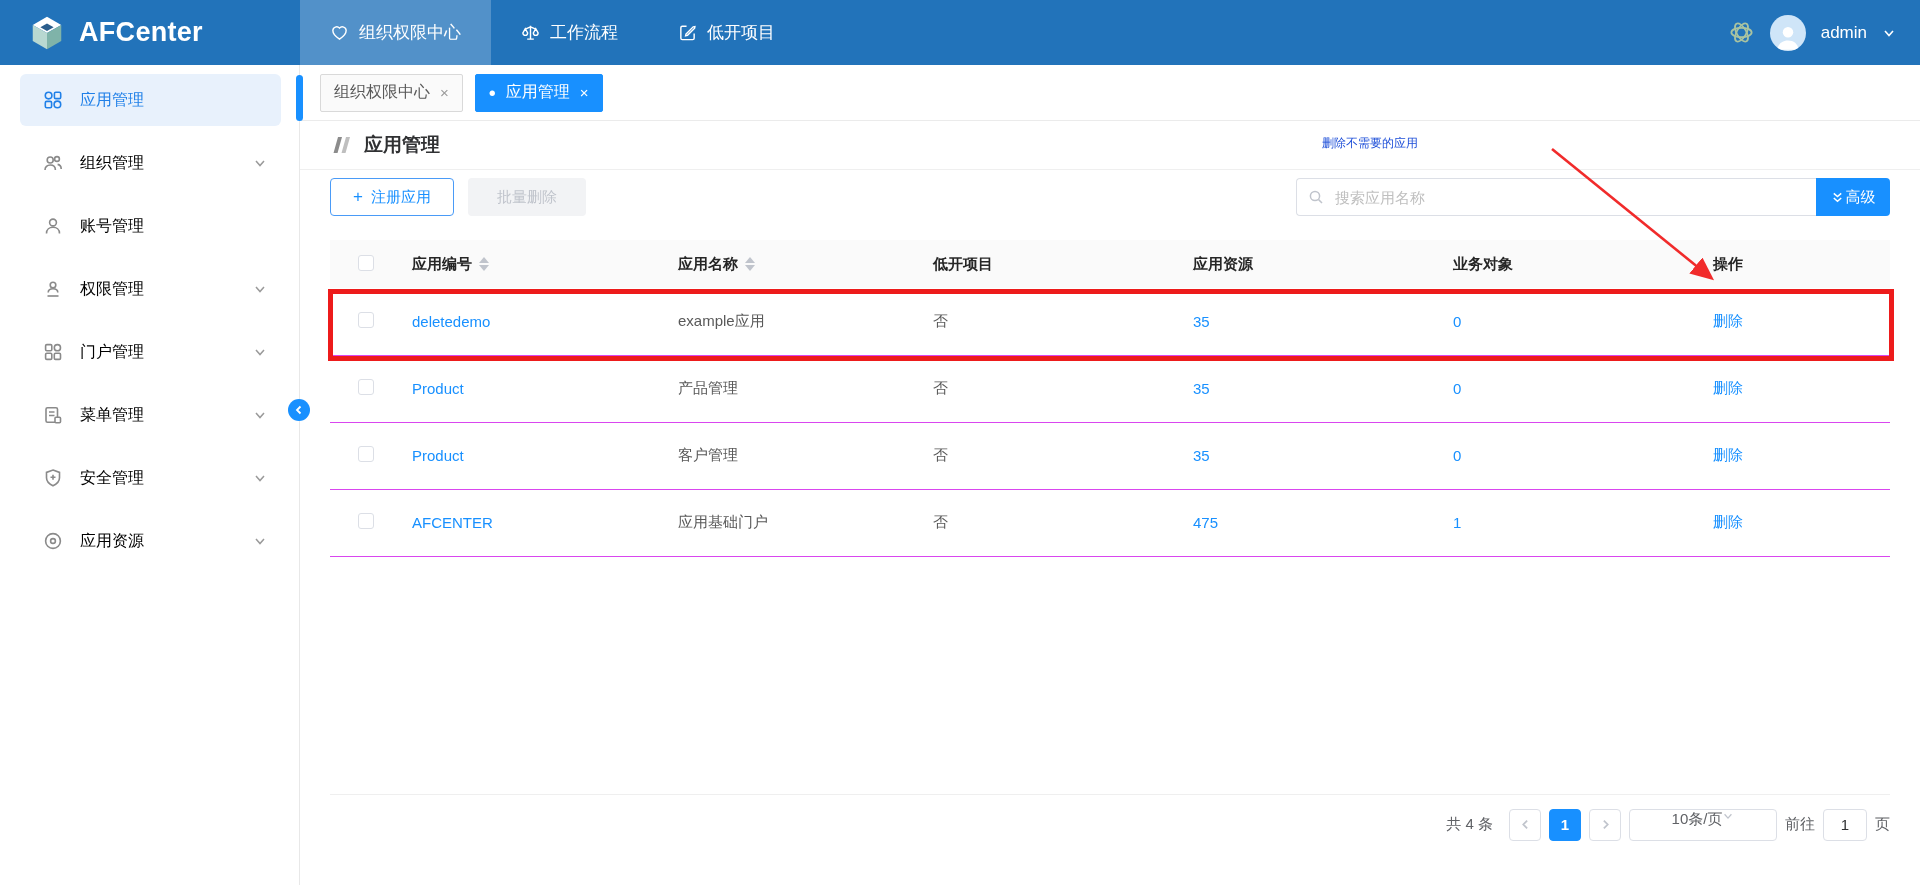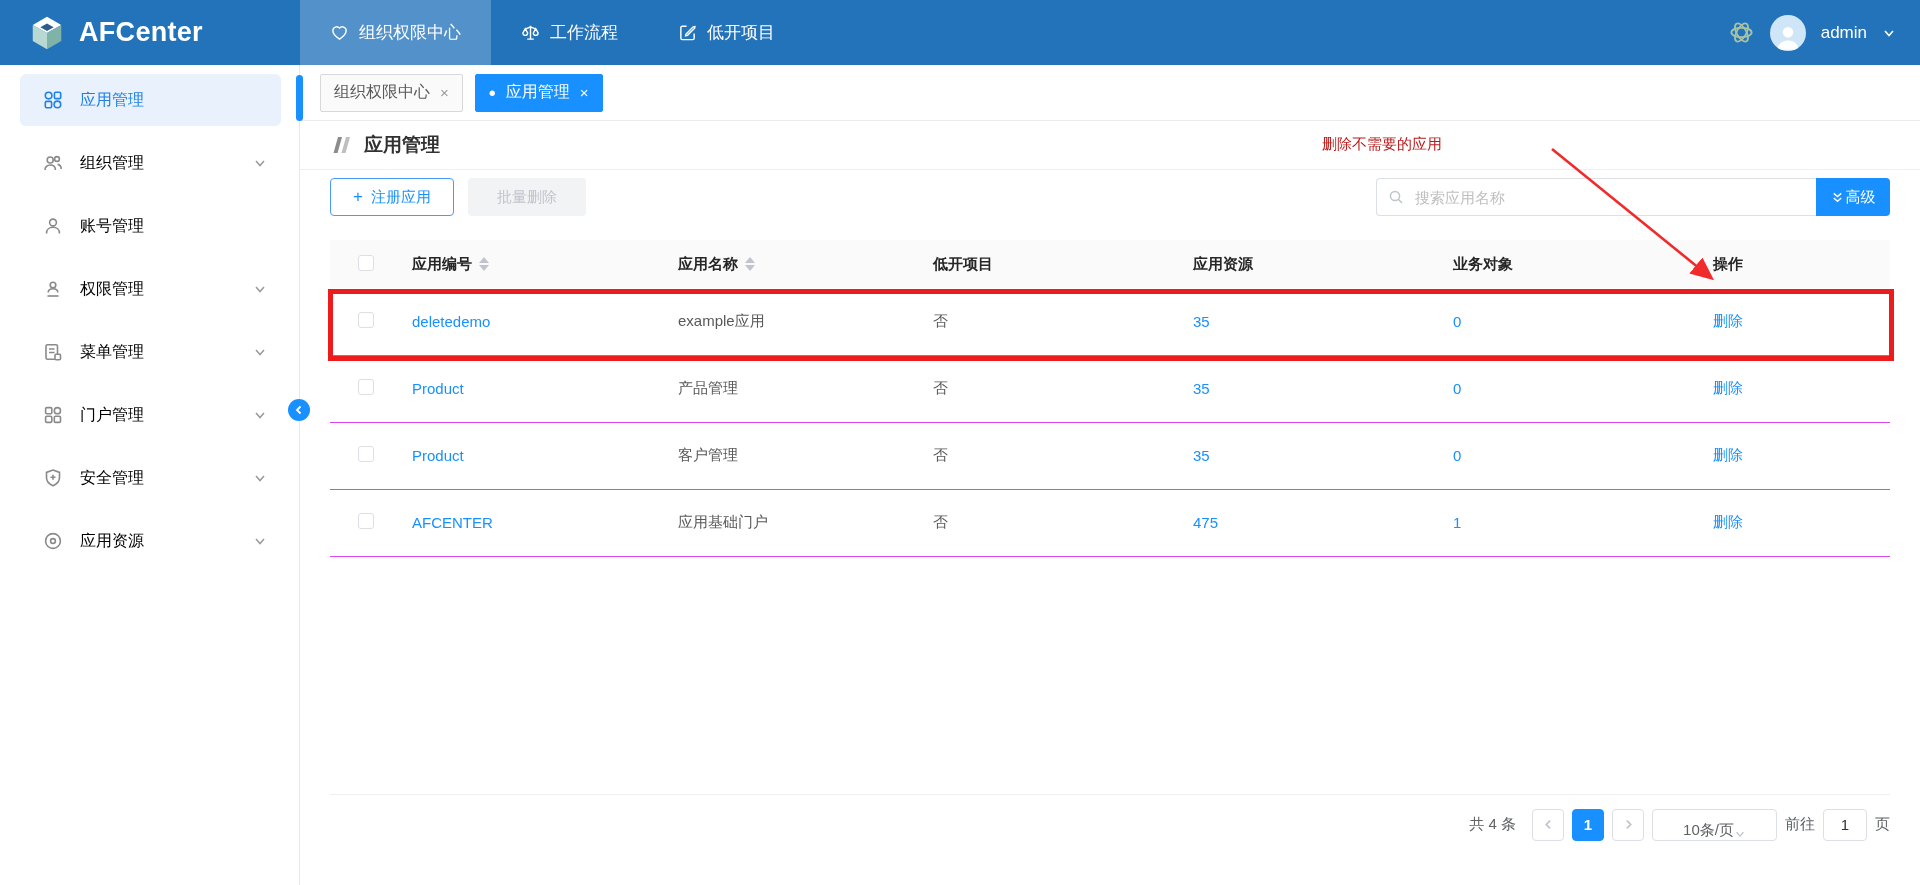--- a/index.html
+++ b/index.html
@@ -54,52 +54,52 @@
 
   .toolbar { margin-top:8px; height:38px; display:flex; align-items:center; }
   .btn { cursor:pointer; font-family:inherit; }
   .btn-register { height:38px; width:124px; border:1px solid #4a9bf7; background:#fff; color:#1890ff;
                   border-radius:4px; font-size:15px; display:flex; align-items:center; justify-content:center; gap:8px; }
   .btn-register .plus { font-size:17px; }
   .btn-batch { height:38px; width:118px; margin-left:14px; border:none; background:#f2f3f5; color:#c0c4cc;
                border-radius:4px; font-size:15px; display:flex; align-items:center; justify-content:center; cursor:not-allowed; }
   .search-wrap { margin-left:auto; display:flex; position:relative; }
   .search-wrap .mag { position:absolute; left:12px; top:11px; }
-  .search-input { width:440px; height:38px; border:1px solid #dcdfe6; border-right:none; border-radius:4px 0 0 4px;
+  .search-input { width:520px; height:38px; border:1px solid #dcdfe6; border-right:none; border-radius:4px 0 0 4px;
                   padding:0 12px 0 38px; font-size:15px; color:#333; outline:none; font-family:inherit; }
   .search-input::placeholder { color:#bfbfbf; }
   .btn-adv { width:74px; height:38px; background:#1890ff; border:none; color:#fff; border-radius:0 4px 4px 0;
              font-size:15px; display:flex; align-items:center; justify-content:center; gap:2px; }
 
   
   table.grid { margin-top:24px; width:1560px; border-collapse:collapse; table-layout:fixed; }
   .grid th { height:48px; background:#fafafa; font-size:15px; color:#262626; font-weight:bold; text-align:left; padding:0 0 0 8px;margin-left:36px; }
   .grid th.cb-col, .grid td.cb-col { padding-left:28px; }
   .grid td { height:67px; border-bottom:1px solid #d946ef; font-size:15px; color:#595959; padding:0 0 0 8px; }
   .th-inner { display:flex; align-items:center; gap:7px; }
   .sorter { display:inline-flex; flex-direction:column; gap:2px; cursor:pointer; }
   .sorter i { width:0; height:0; border-left:5px solid transparent; border-right:5px solid transparent; display:block; }
   .sorter .up { border-bottom:6px solid #c0c4cc; }
   .sorter .down { border-top:6px solid #c0c4cc; }
   .checkbox { width:16px; height:16px; border:1px solid #dcdfe6; border-radius:3px; background:#fff; display:inline-block; cursor:pointer; }
   a.cell-link { color:#1890ff; text-decoration:none; cursor:pointer; }
 
   .red-frame { position:absolute; left:28px; top:168px; width:1566px; height:72px; border:5px solid #ed1b1b; pointer-events:none; }
 
-  .annotation-text { position:absolute; left:1022px; top:14px; font-size:15px; color:#b91c1c; white-space:nowrap; pointer-events:none; }
+  .annotation-text { position:absolute; left:1022px; top:14px; font-size:12px; color:#1d4ed8; white-space:nowrap; pointer-events:none; }
   .anno-arrow { position:absolute; left:1020px; top:12px; pointer-events:none; }
 
   
   .footer-divider { margin:237px -0px 0; border-top:1px solid #efefef; }
   .pagination { margin-top:14px; display:flex; justify-content:flex-end; align-items:center; gap:8px; font-size:15px; color:#606266; }
   .pg-total { margin-right:8px; }
   .pg-btn { width:32px; height:32px; border:1px solid #dcdfe6; border-radius:4px; background:#fff; color:#c0c4cc;
             display:flex; align-items:center; justify-content:center; cursor:pointer; }
   .pg-btn.page { background:#1890ff; border-color:#1890ff; color:#fff; font-weight:bold; font-size:15px; }
-  .pg-select { width:125px; height:32px; border:1px solid #dcdfe6; border-radius:4px; display:flex; align-items:flex-end;
+  .pg-select { width:148px; height:32px; border:1px solid #dcdfe6; border-radius:4px; display:flex; align-items:flex-start;
                justify-content:center; gap:0; cursor:pointer; color:#606266; }
   .pg-goto { display:flex; align-items:center; gap:8px; }
   .pg-goto input { width:44px; height:32px; border:1px solid #dcdfe6; border-radius:4px; text-align:center;
                    font-size:15px; color:#303133; outline:none; font-family:inherit; }
 </style>
 </head>
 <body>
 
 <div class="app">
 
@@ -216,42 +216,42 @@
         <span>权限管理</span>
         <span class="chev">
           <svg width="14" height="14" viewBox="0 0 14 14" fill="none" stroke="currentColor" stroke-width="1.5">
               <polyline points="3,5 7,9.5 11,5"></polyline>
             </svg>
         </span>
       </div>
       <div class="side-item">
         <span class="s-icon">
           <svg width="20" height="20" viewBox="0 0 20 20" fill="none" stroke="currentColor" stroke-width="1.6">
-            <rect x="3" y="2.8" width="11.5" height="14.4" rx="1.5"></rect>
-              <path d="M6 7h5.5M6 10.5h5.5"></path>
-            <rect x="12" y="12.2" width="5.5" height="5.5" rx="1" fill="#fff"></rect>
-          </svg>
-        </span>
-        <span>菜单管理</span>
-        <span class="chev">
-          <svg width="14" height="14" viewBox="0 0 14 14" fill="none" stroke="currentColor" stroke-width="1.5">
-              <polyline points="3,5 7,9.5 11,5"></polyline>
-            </svg>
-        </span>
-      </div>
-      <div class="side-item">
-        <span class="s-icon">
-          <svg width="20" height="20" viewBox="0 0 20 20" fill="none" stroke="currentColor" stroke-width="1.6">
             <rect x="2.6" y="2.6" width="6.2" height="6.2" rx="1.2"></rect>
               <circle cx="14.4" cy="5.7" r="3.1"></circle>
             <rect x="2.6" y="11.2" width="6.2" height="6.2" rx="1.2"></rect>
               <rect x="11.3" y="11.2" width="6.2" height="6.2" rx="1.2"></rect>
           </svg>
         </span>
         <span>门户管理</span>
+        <span class="chev">
+          <svg width="14" height="14" viewBox="0 0 14 14" fill="none" stroke="currentColor" stroke-width="1.5">
+              <polyline points="3,5 7,9.5 11,5"></polyline>
+            </svg>
+        </span>
+      </div>
+      <div class="side-item">
+        <span class="s-icon">
+          <svg width="20" height="20" viewBox="0 0 20 20" fill="none" stroke="currentColor" stroke-width="1.6">
+            <rect x="3" y="2.8" width="11.5" height="14.4" rx="1.5"></rect>
+              <path d="M6 7h5.5M6 10.5h5.5"></path>
+            <rect x="12" y="12.2" width="5.5" height="5.5" rx="1" fill="#fff"></rect>
+          </svg>
+        </span>
+        <span>菜单管理</span>
         <span class="chev">
           <svg width="14" height="14" viewBox="0 0 14 14" fill="none" stroke="currentColor" stroke-width="1.5">
               <polyline points="3,5 7,9.5 11,5"></polyline>
             </svg>
         </span>
       </div>
       <div class="side-item">
         <span class="s-icon">
           <svg width="20" height="20" viewBox="0 0 20 20" fill="none" stroke="currentColor" stroke-width="1.6">
             <path d="M10 2l6.5 2.4v5.4c0 3.8-2.7 6.3-6.5 8-3.8-1.7-6.5-4.2-6.5-8V4.4z"></path>

